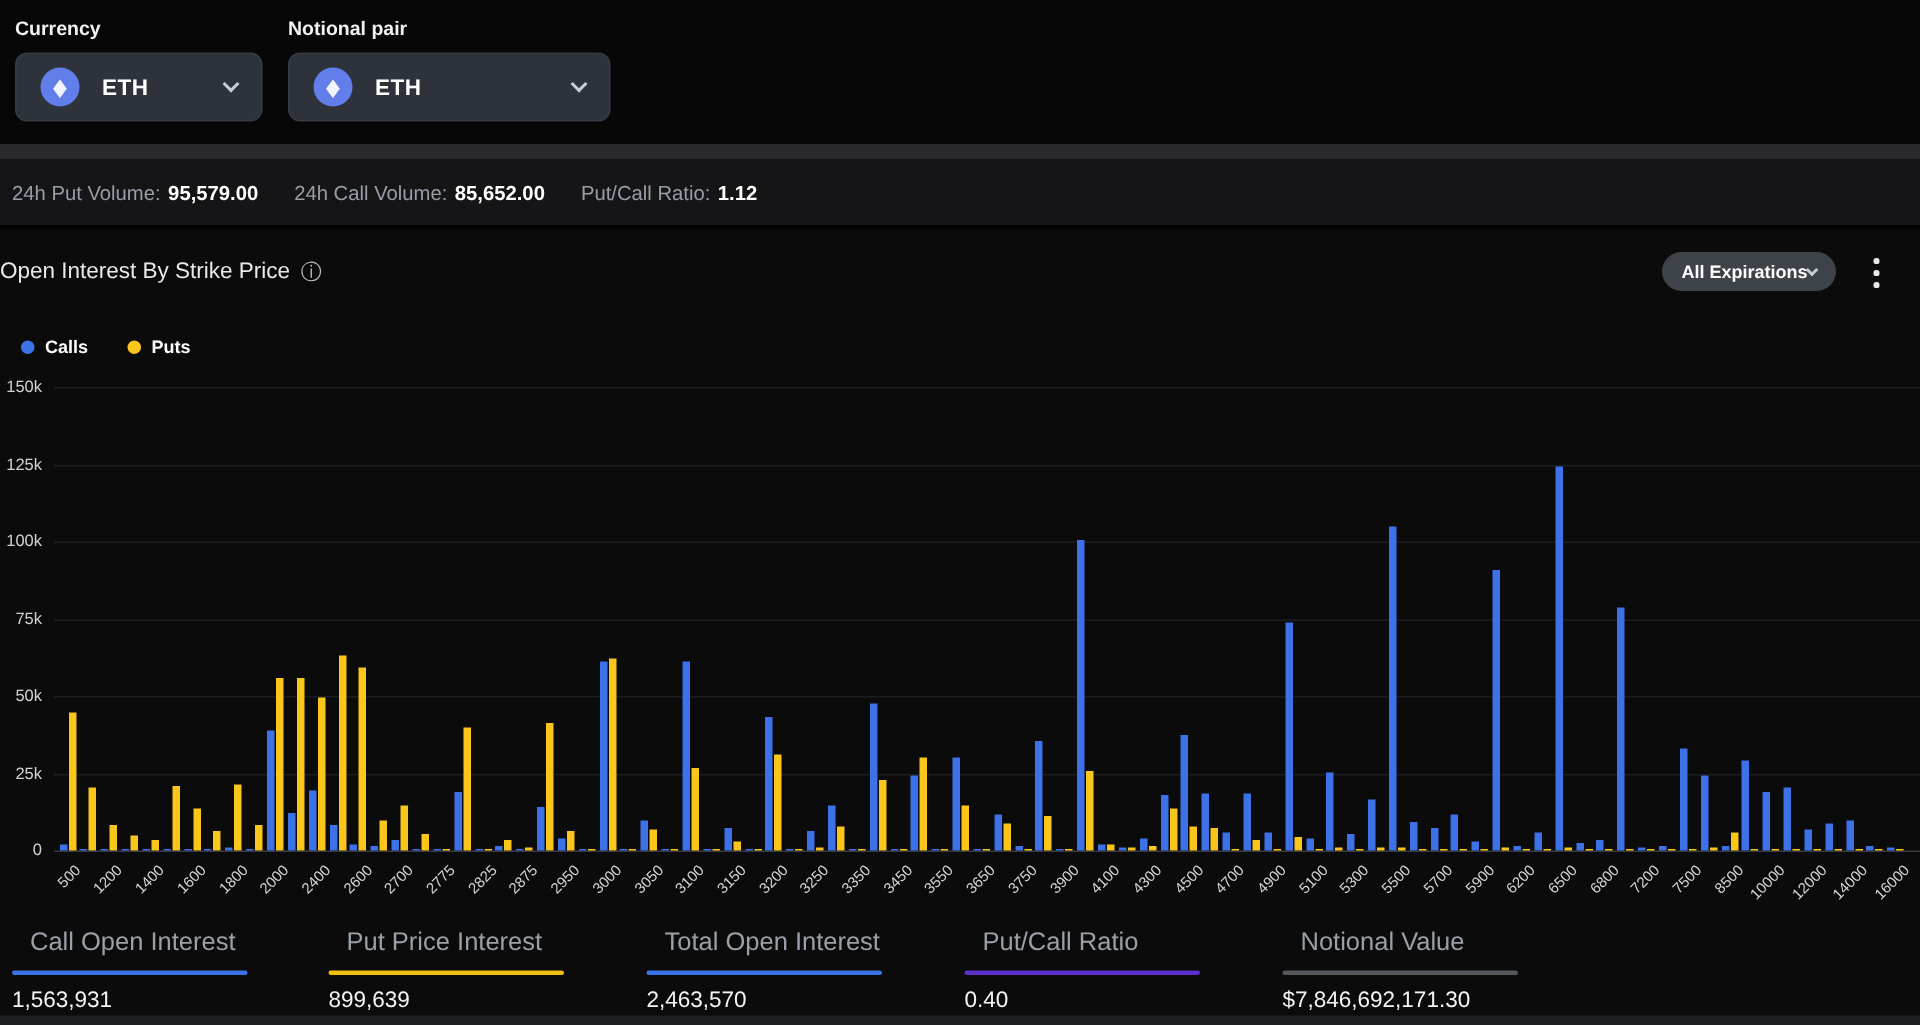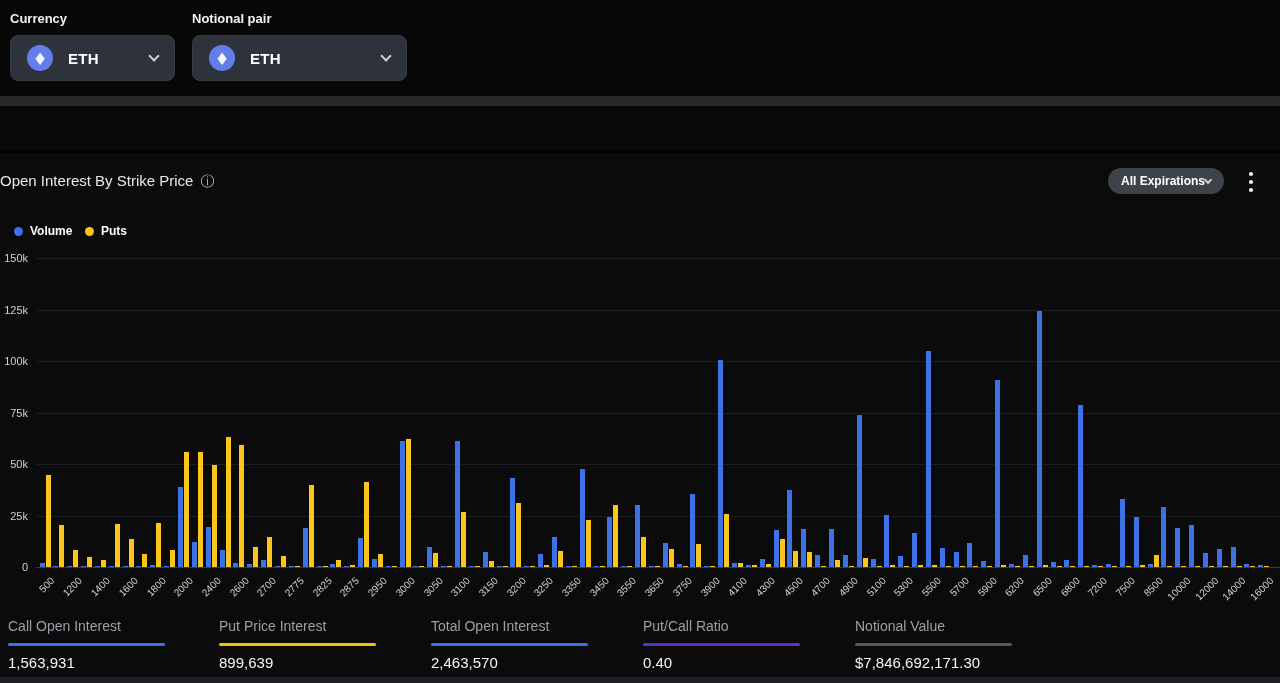--- a/index.html
+++ b/index.html
@@ -62,21 +62,21 @@
   .gridline.zero { background:#3a3b40; }
   .ytick { position:absolute; left:0; width:28px; text-align:right; font-size:11px; color:#cfd1d5; }
   .bar { position:absolute; width:5px; }
   .xlab {
     position:absolute; font-size:10px; color:#d4d4d6; white-space:nowrap;
     transform-origin:100% 0; transform:rotate(-45deg);
   }
 
   
   .sumcol { position:absolute; top:618px; width:200px; }
-  .sumcol .slabel { font-size:14px; color:#9aa0a8; }
+  .sumcol .slabel { font-size:17px; color:#9aa0a8;margin-left:12px; }
   .sumcol .sline { margin-top:9px; width:157px; height:2.5px; border-radius:2px; }
   .sumcol .svalue { margin-top:8px; font-size:15px; font-weight:500; color:#f4f4f6; }
   #bottom-strip { left:0; top:677px; width:1280px; height:6px; background:#1d1e22; }
 </style>
 </head>
 <body>
 
 <div id="page">
 
   <div id="top-section" class="abs">
@@ -94,41 +94,46 @@
       <span class="coin-circle">
           <span class="coin-glyph">◆</span>
         </span>
       <span class="select-value">ETH</span>
       <span class="chev"></span>
     </div>
   </div>
 
   <div id="divider-band" class="abs"></div>
 
+  <div id="stats-bar" class="abs">
+    <span class="stat-inline"><span>24h Put Volume:</span><b>95,579.00</b></span>
+    <span class="stat-inline"><span>24h Call Volume:</span><b>85,652.00</b></span>
+    <span class="stat-inline"><span>Put/Call Ratio:</span><b>1.12</b></span>
+  </div>
   <div id="stats-underline" class="abs"></div>
 
   <div id="chart-section" class="abs"></div>
 
   <div id="chart-title-row" class="abs">
     <span id="chart-title">Open Interest By Strike Price</span>
     <span class="info-icon">ⓘ</span>
   </div>
 
   <div id="expirations-btn" class="abs">
     <span class="lbl">All Expirations</span>
     <span class="chev"></span>
   </div>
   <div id="kebab" class="abs">
       <i></i>
       <i></i>
       <i></i>
     </div>
 
   <div class="abs legend-dot" style="left: 14px; top: 227px; background: rgb(61, 113, 232);" id="legend-dot-calls"></div>
-  <div class="abs legend-text" style="left:30px; top:224px;">Volume</div>
+  <div class="abs legend-text" style="left:30px; top:224px;">Calls</div>
   <div class="abs legend-dot" style="left: 85px; top: 227px; background: rgb(251, 198, 27);" id="legend-dot-puts"></div>
   <div class="abs legend-text" style="left:101px; top:224px;">Puts</div>
 
   <div id="plot" class="abs" style="left:0; top:0; width:1280px; height:683px; pointer-events:none;">
       <div class="gridline zero" style="top: 567px;"></div>
       <div class="ytick" style="top: 561px;">0</div>
       <div class="gridline" style="top: 515.5px;"></div>
       <div class="ytick" style="top: 509.5px;">25k</div>
       <div class="gridline" style="top: 464px;"></div>
       <div class="ytick" style="top: 458px;">50k</div>

